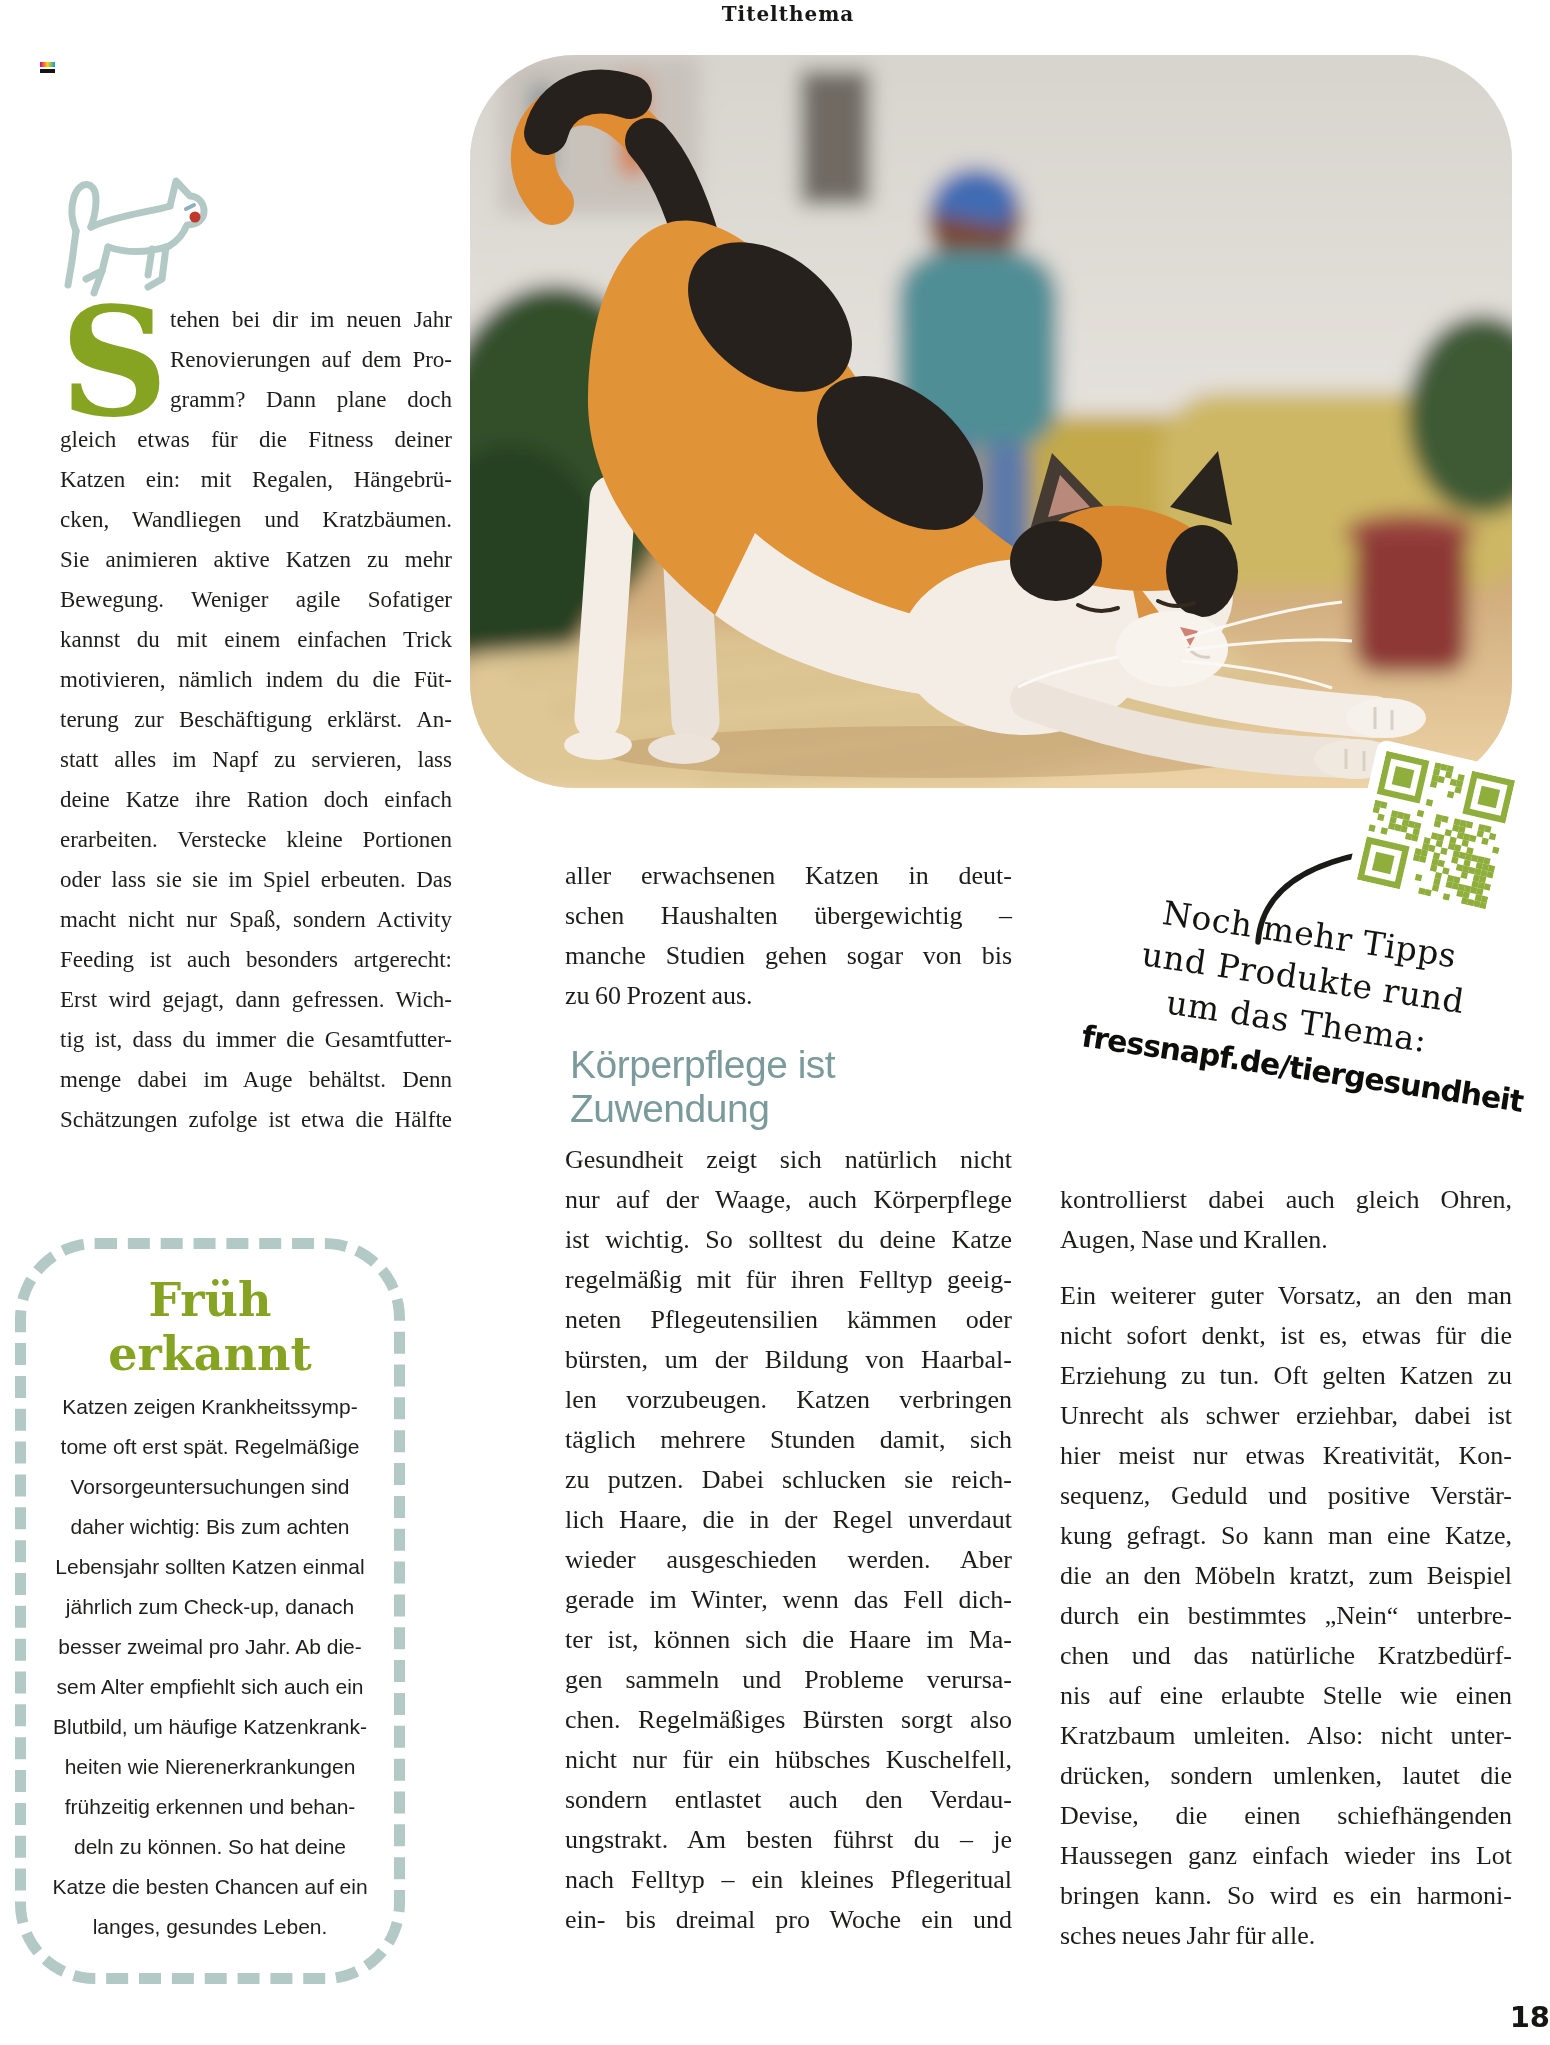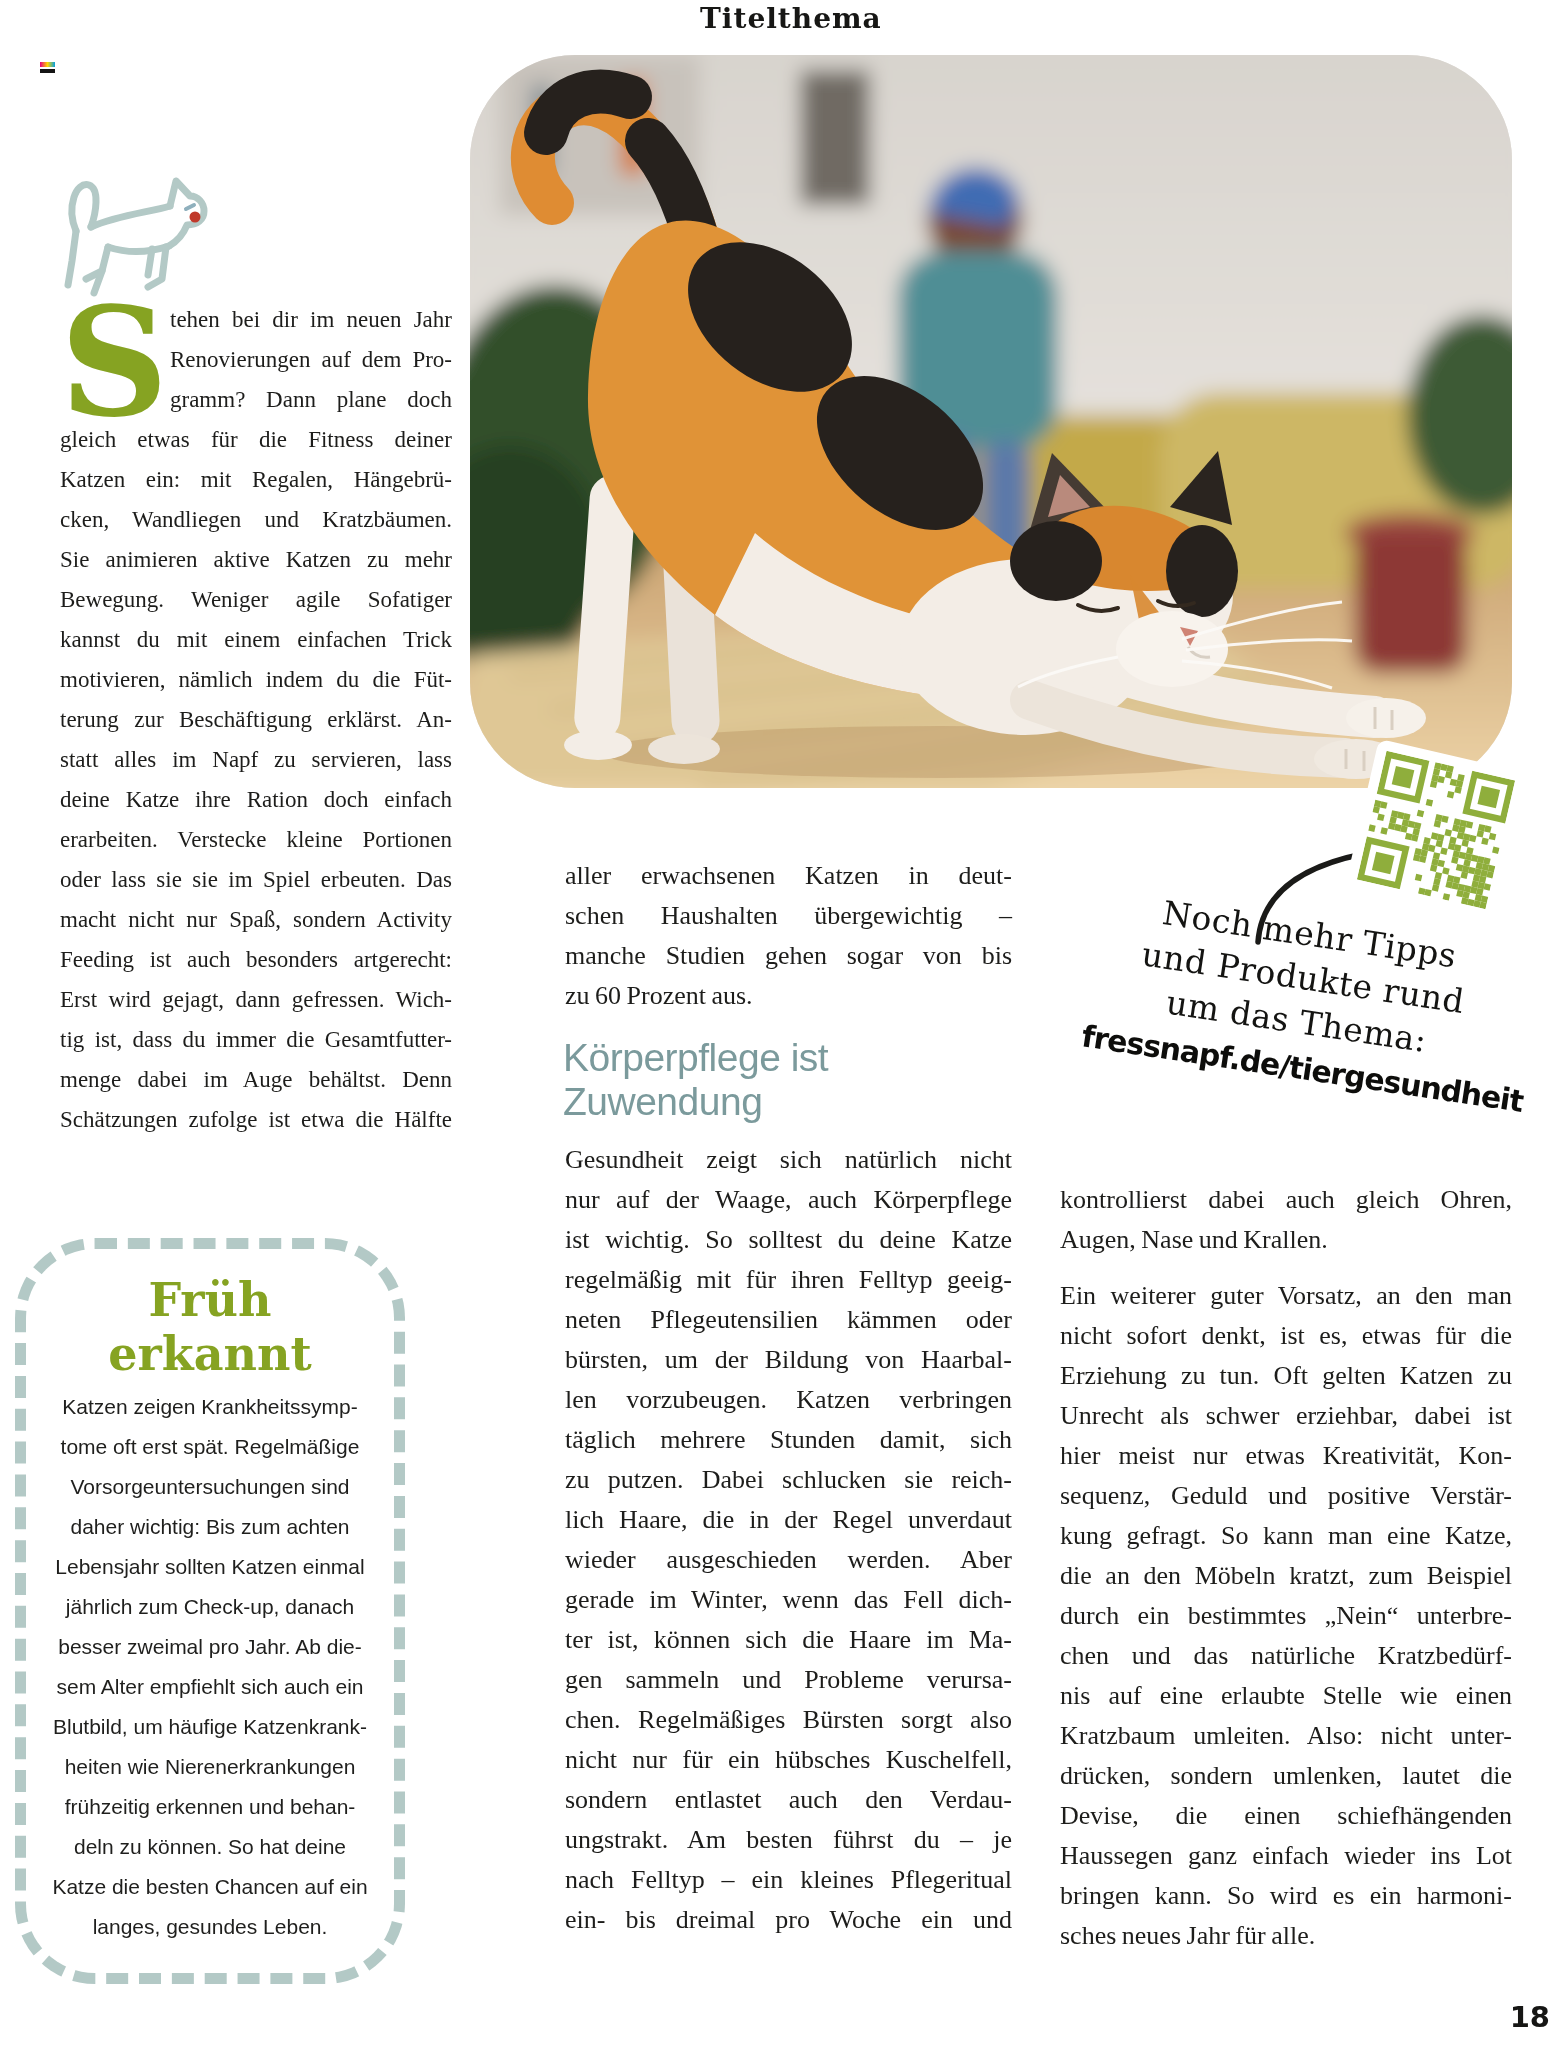--- a/index.html
+++ b/index.html
@@ -1,42 +1,42 @@
 <!DOCTYPE html>
 <html><head>
 <meta charset="utf-8">
 <style>
   html,body{margin:0;padding:0;background:#ffffff;}
   .page{position:relative;width:1550px;height:2045px;background:#fff;overflow:hidden;
         font-family:"Liberation Serif",serif;color:#1d1d1b;}
 
   
   .kicker{position:absolute;left:700px;top:2px;width:176px;text-align:center;
-          font-family:"DejaVu Serif",serif;font-weight:bold;font-size:28px;letter-spacing:1px;color:#171715;}
+          font-family:"DejaVu Serif",serif;font-weight:bold;font-size:20px;letter-spacing:1px;color:#171715;}
   .regmark{position:absolute;left:40px;top:62px;width:15px;height:13px;}
   .regmark .rm1{display:block;height:5px;background:linear-gradient(90deg,#e6007e,#ffd500,#009fe3);}
   .regmark .rm2{display:block;height:4px;margin-top:2px;background:#141414;}
   .cat-icon{position:absolute;left:56px;top:165px;width:156px;height:142px;}
 
   
   .photo{position:absolute;left:470px;top:55px;width:1042px;height:733px;border-radius:105px;
          overflow:hidden;background:#e6e2dd;}
   .photo svg{display:block;}
 
   
   .col{position:absolute;}
   .left-col{left:60px;top:300px;width:392px;}
   .dropcap{float:left;width:96px;margin:10px 14px 0 0;text-align:center;
            font-family:"DejaVu Serif",serif;font-weight:bold;font-size:150px;line-height:104px;color:#86a322;}
   .jline{font-size:23px;line-height:40px;height:40px;text-align:justify;text-align-last:justify;
          word-spacing:-1px;white-space:normal;}
   .mid-p1 .jline,.mid-p2 .jline,.right-p1 .jline,.right-p2 .jline{font-size:26px;}
   .jline.end{text-align-last:left;}
   .mid-p1{left:565px;top:856px;width:447px;}
-  .sub-heading{position:absolute;left:563px;top:1036px;width:470px;margin:0;
+  .sub-heading{position:absolute;left:563px;top:1036px;width:470px;margin:7px;
                font-family:"Liberation Sans",sans-serif;font-weight:normal;font-size:39px;
                letter-spacing:-0.5px;color:#7b9a9c;}
   .mid-p2{left:565px;top:1140px;width:447px;}
   .right-p1{left:1060px;top:1180px;width:452px;}
   .right-p2{left:1060px;top:1276px;width:452px;}
 
   
   .info-box{position:absolute;left:15px;top:1238px;width:336px;height:700px;padding:24px 16px 0;
             border:11px dashed #b3c9c6;border-radius:80px;}
   .info-title{margin:0 0 0;text-align:center;font-family:"DejaVu Serif",serif;font-weight:bold;

